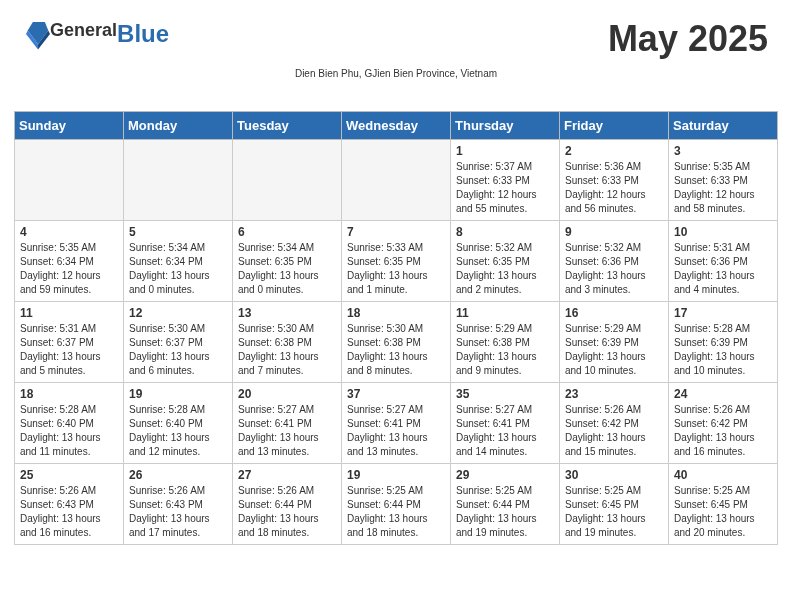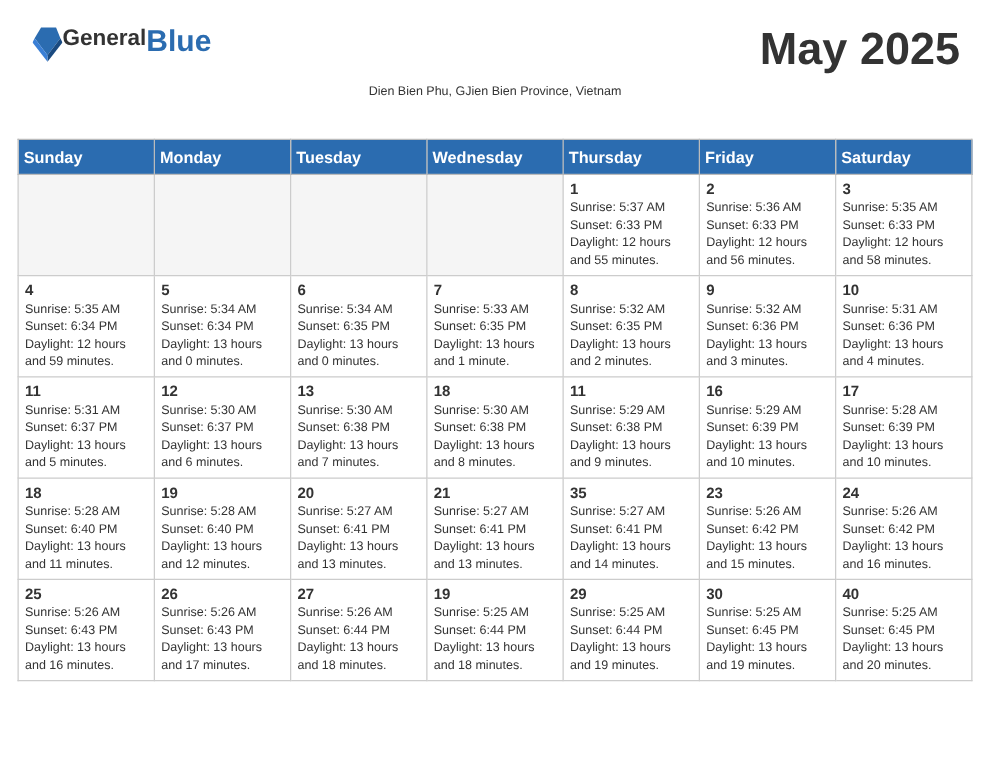--- a/index.html
+++ b/index.html
@@ -215,21 +215,21 @@
           </td>
           <td>
             <span class="day-num">19</span>
             <div class="day-info">Sunrise: 5:28 AM<br>Sunset: 6:40 PM<br>Daylight: 13 hours and 12 minutes.</div>
           </td>
           <td>
             <span class="day-num">20</span>
             <div class="day-info">Sunrise: 5:27 AM<br>Sunset: 6:41 PM<br>Daylight: 13 hours and 13 minutes.</div>
           </td>
           <td>
-            <span class="day-num">21</span>
+            <span class="day-num">37</span>
             <div class="day-info">Sunrise: 5:27 AM<br>Sunset: 6:41 PM<br>Daylight: 13 hours and 13 minutes.</div>
           </td>
           <td>
             <span class="day-num">35</span>
             <div class="day-info">Sunrise: 5:27 AM<br>Sunset: 6:41 PM<br>Daylight: 13 hours and 14 minutes.</div>
           </td>
           <td>
             <span class="day-num">23</span>
             <div class="day-info">Sunrise: 5:26 AM<br>Sunset: 6:42 PM<br>Daylight: 13 hours and 15 minutes.</div>
           </td>

